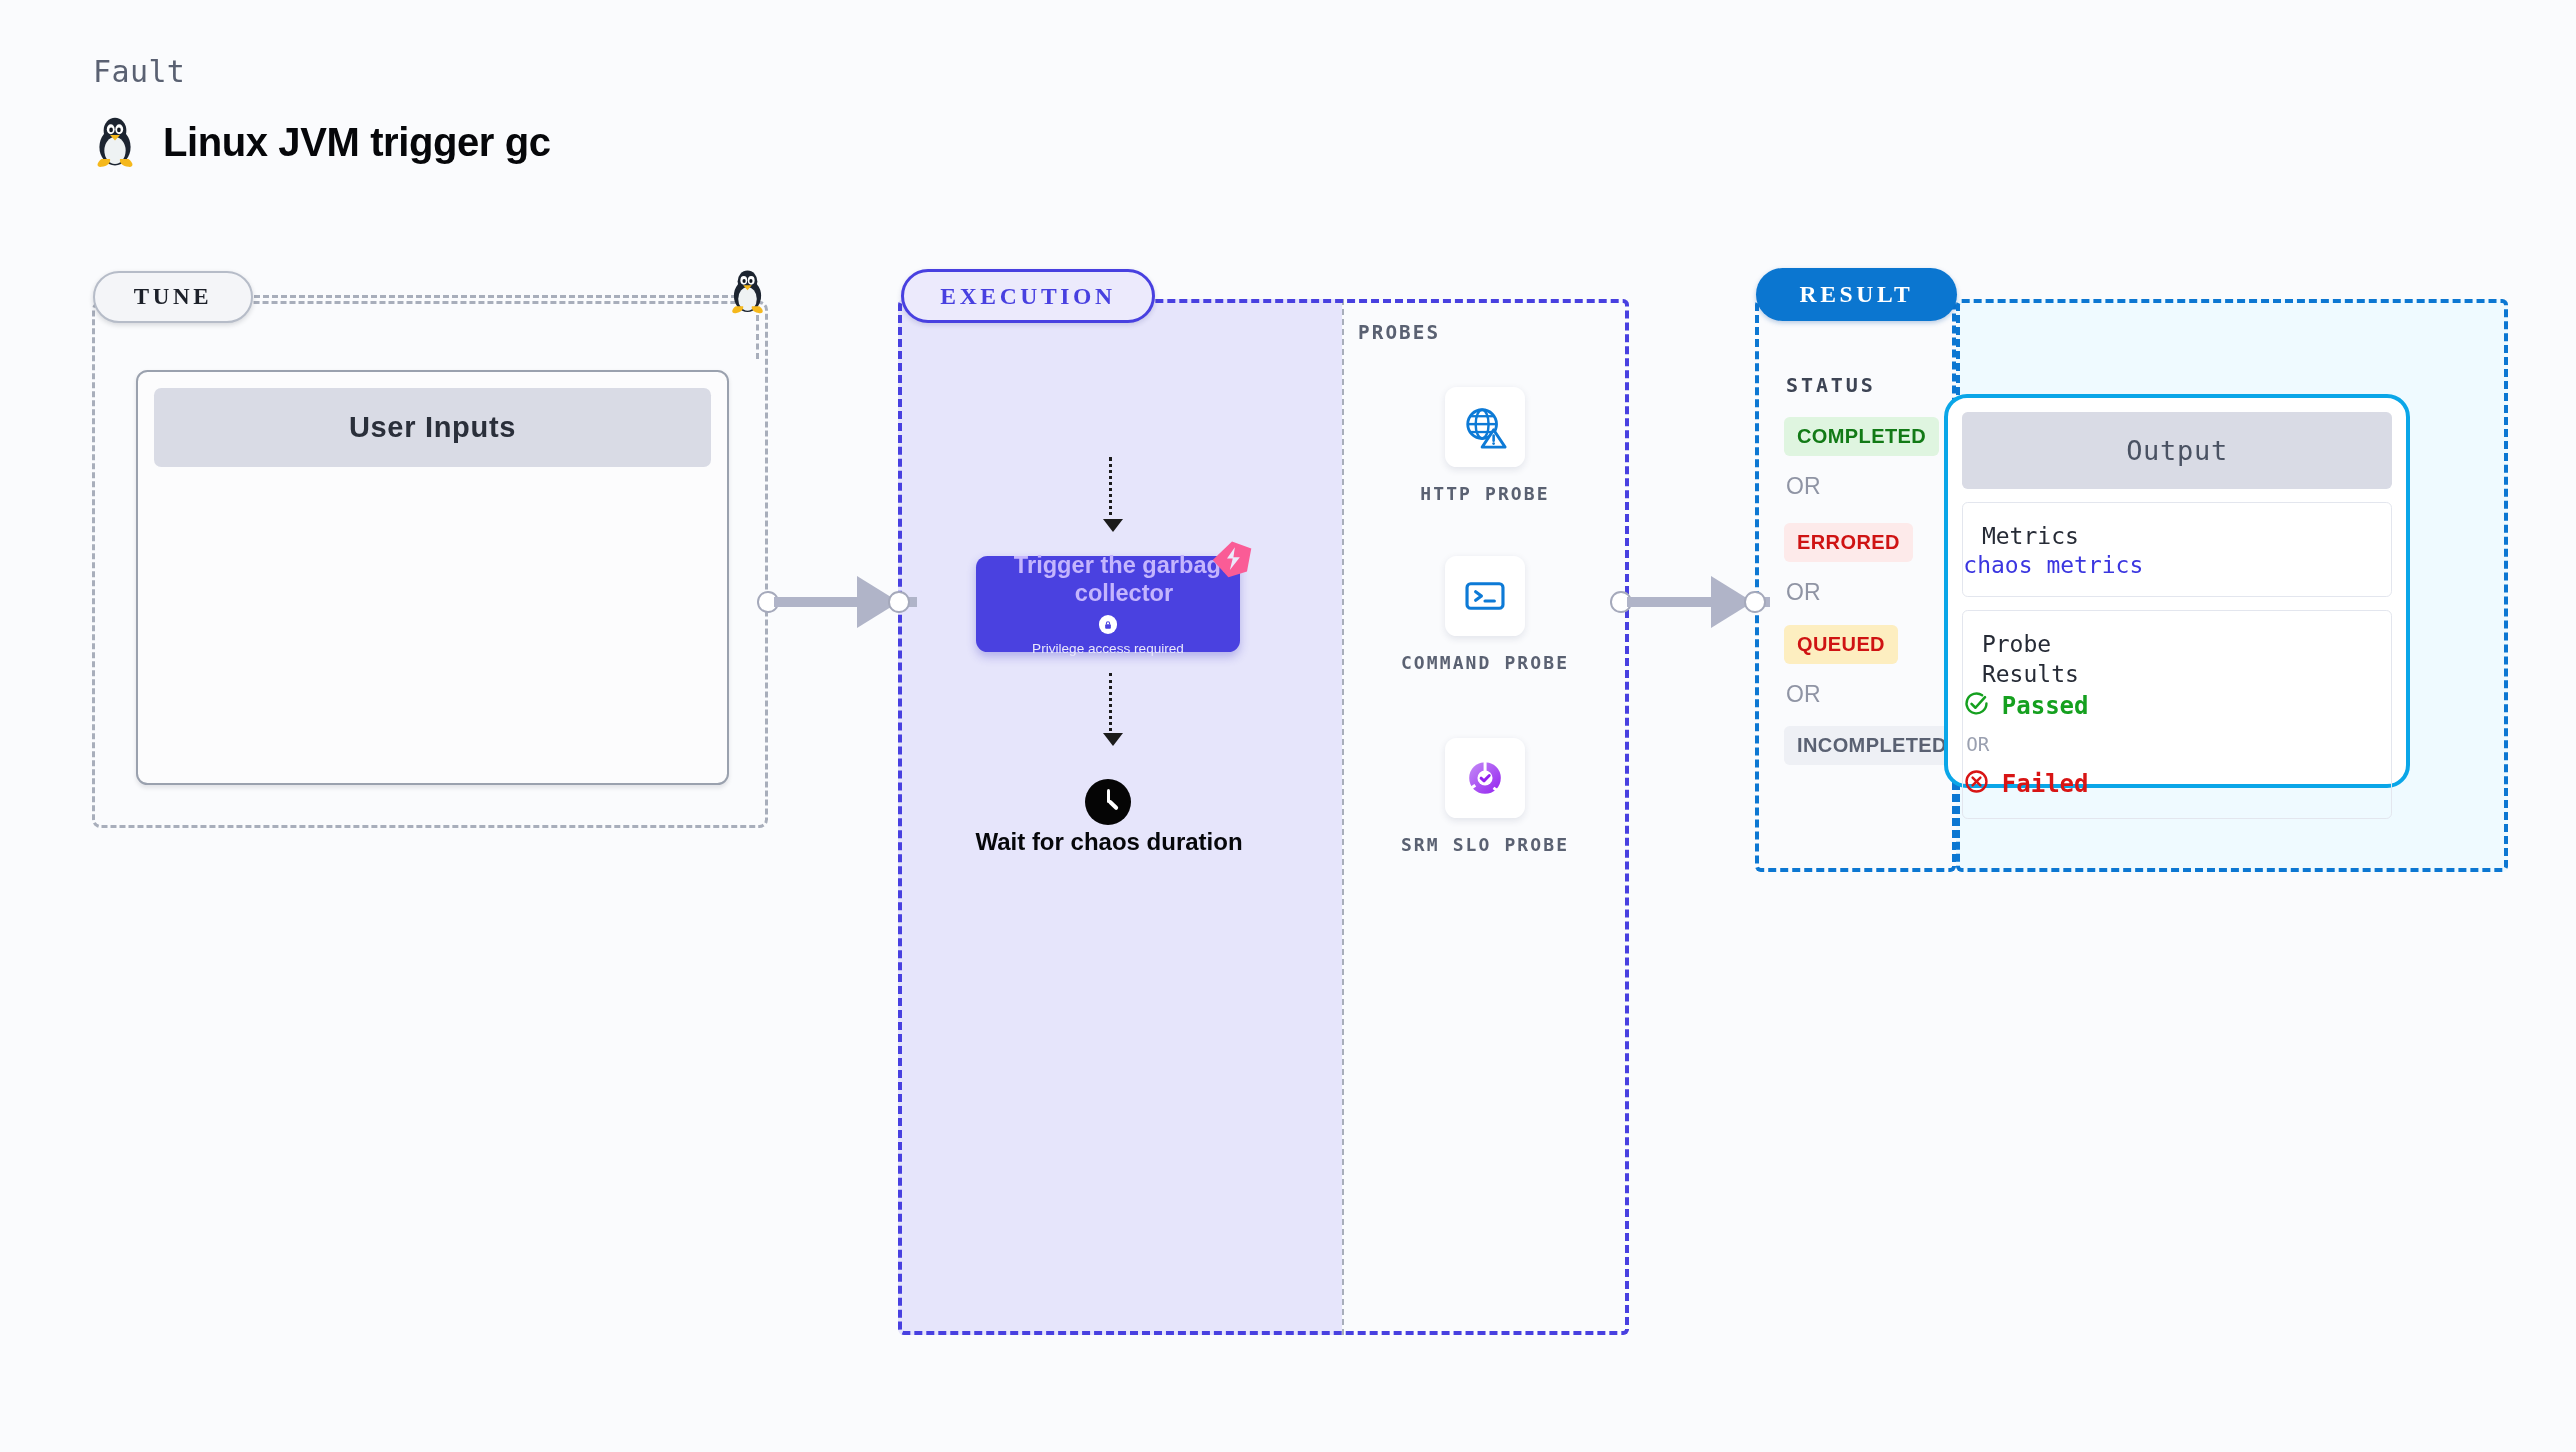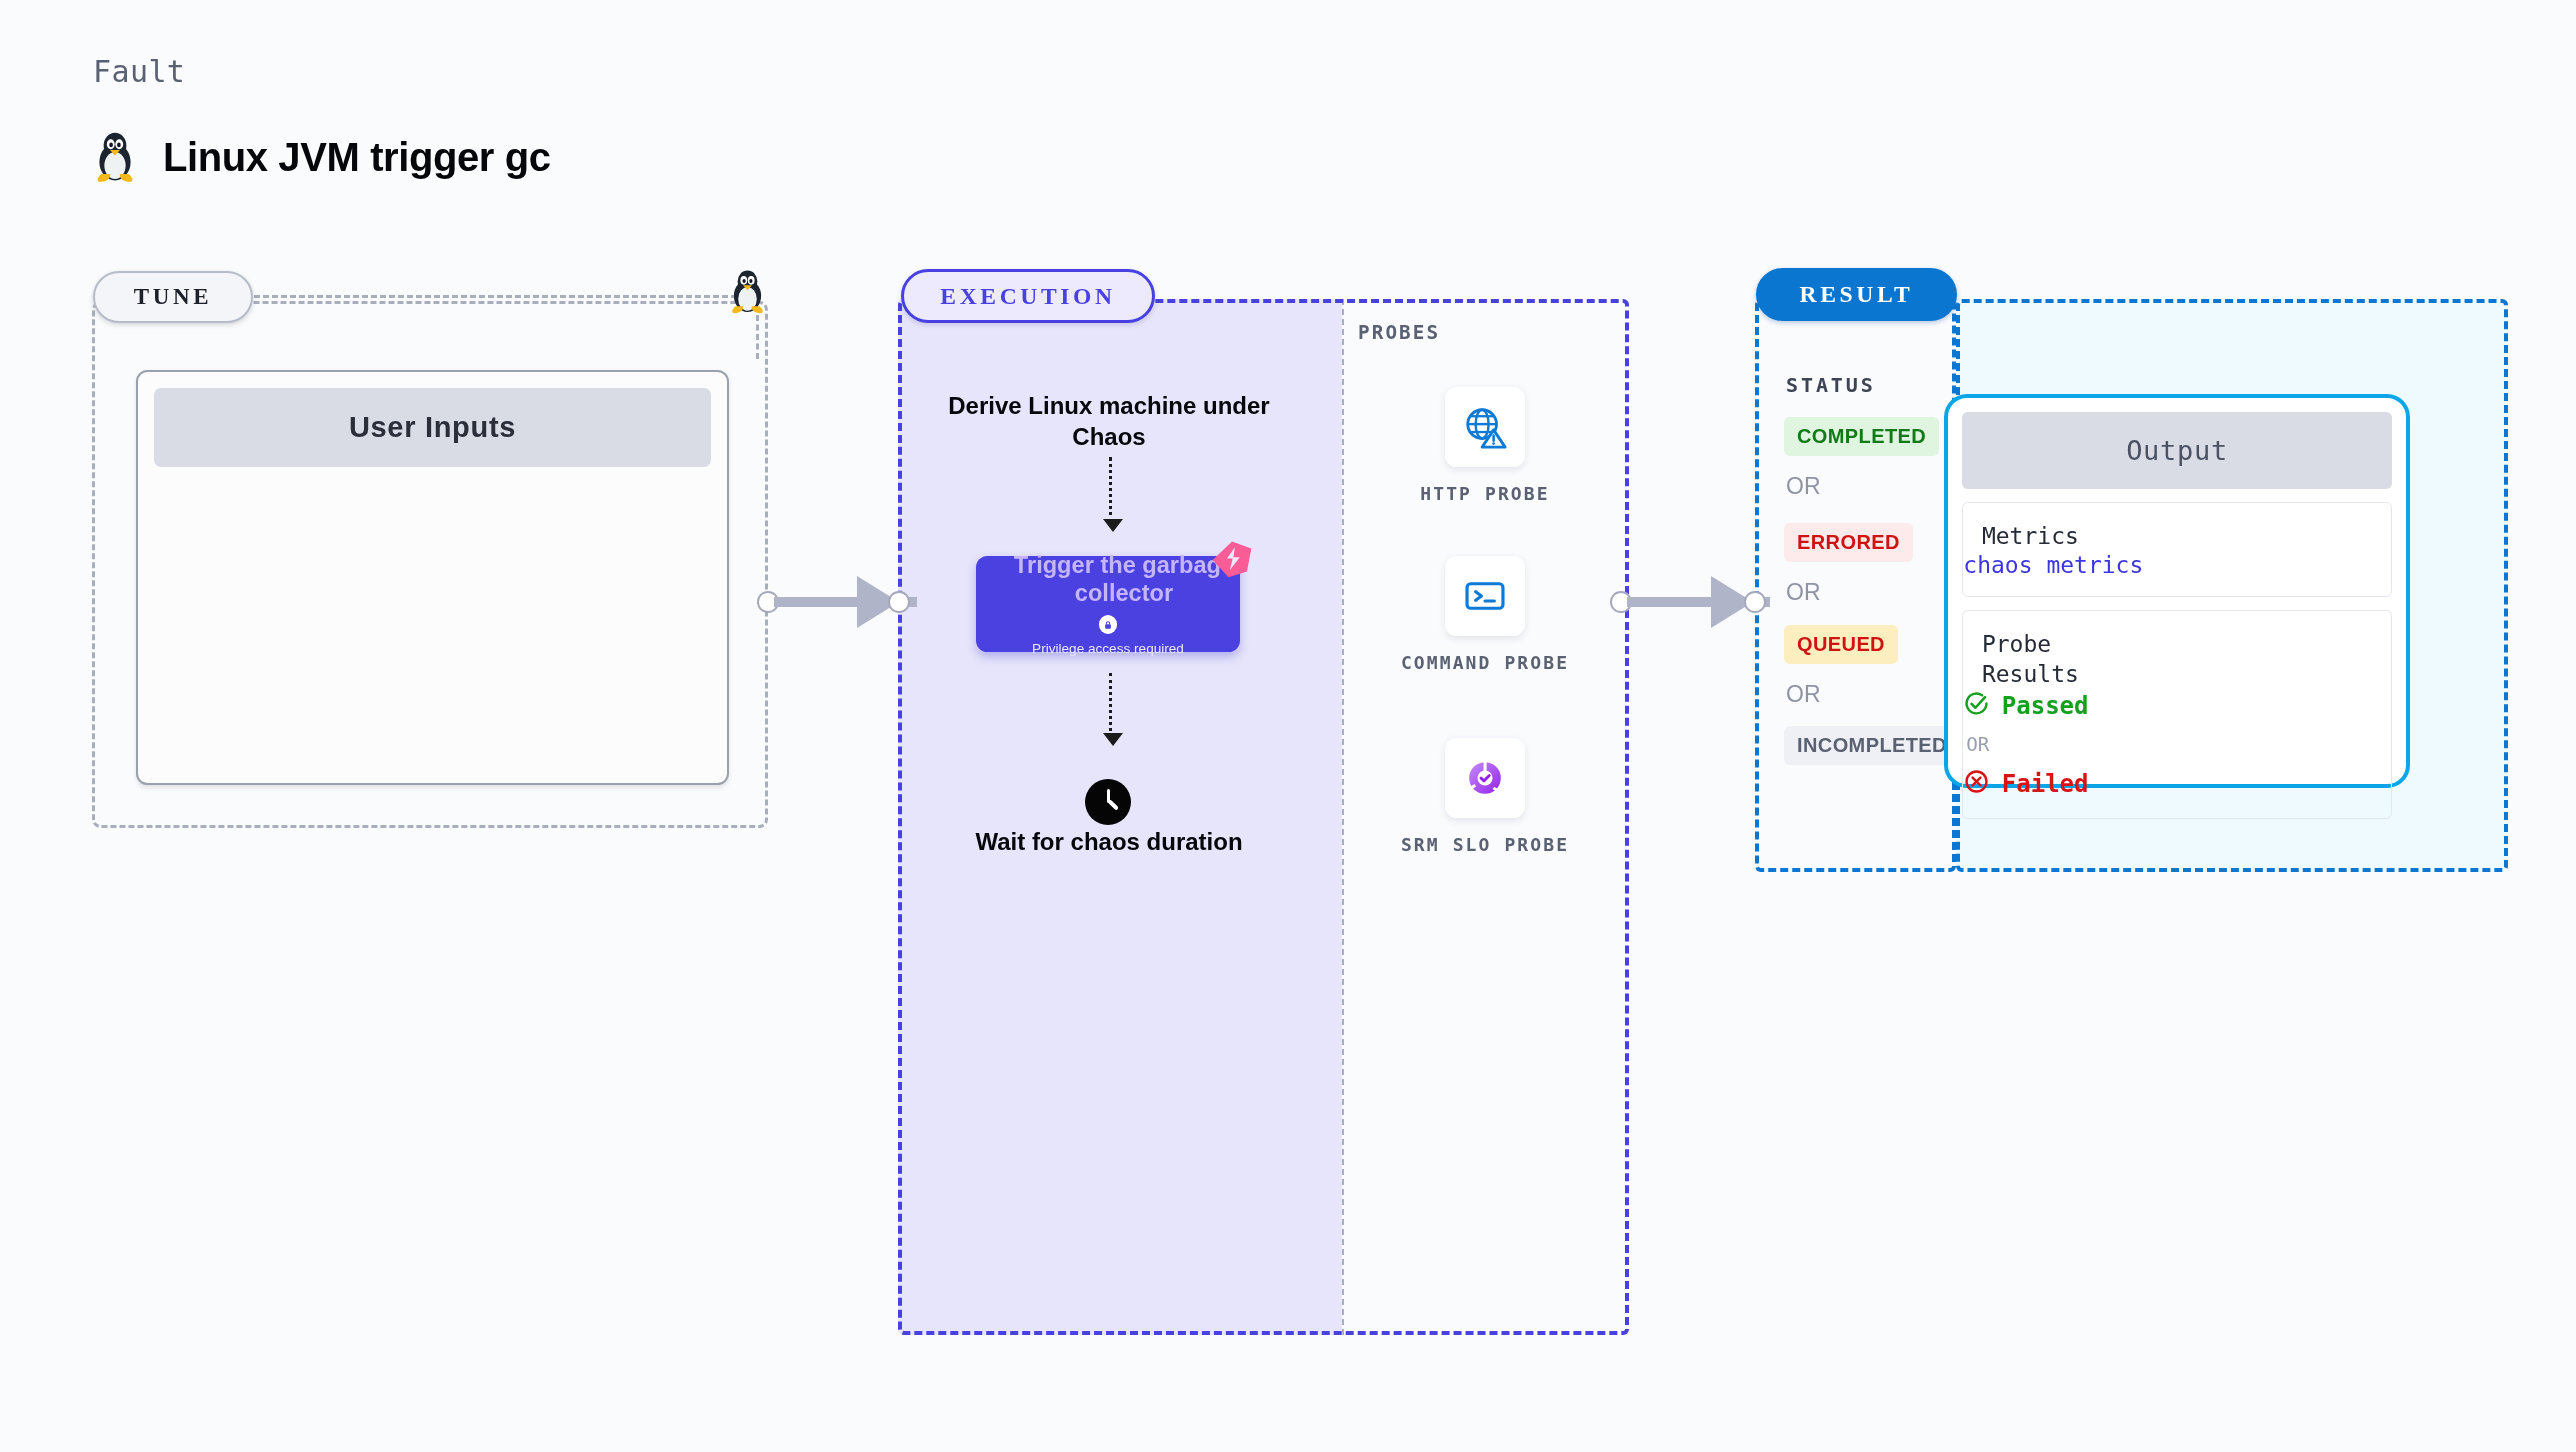--- a/index.html
+++ b/index.html
@@ -11,21 +11,21 @@
   }
   .stage { position: relative; width: 2576px; height: 1220px; }
 
   
   .fault-kicker {
     position: absolute; left: 93px; top: 54px;
     font-family: "DejaVu Sans Mono", monospace;
     font-size: 30px; color: #5a6172; letter-spacing: 0.4px;
   }
   .fault-title-row {
-    position: absolute; left: 93px; top: 130px;
+    position: absolute; left: 93px; top: 115px;
     display: flex; align-items: center; gap: 26px;
   }
   .fault-title {
     font-size: 40px; font-weight: 700; color: #06070a; letter-spacing: -0.4px;
   }
 
   
   .penguin { position: relative; display: inline-block; }
   .penguin svg { display: block; }
 
@@ -292,21 +292,20 @@
     <div class="conn-dot" style="left:888px; top:591px;"></div>
   </div>
 
   <div id="exec-fill"></div>
   <div id="probes-area"></div>
   <div class="panel-dashed" id="exec-area"></div>
   <div class="panel-pill" id="exec-pill">EXECUTION</div>
 
   <div class="probes-label">PROBES</div>
 
-  <div class="exec-step-text" id="exec-step1">Derive Linux machine under Chaos</div>
   <div class="dotted-arrow" id="arrow1"></div>
 
   <div class="exec-node">
     <div class="exec-node-title">Trigger the garbage collector</div>
     <div class="exec-node-sub">
       <span class="lock-badge">
         <svg width="10" height="10" viewBox="0 0 14 14">
           <rect x="3" y="6" width="8" height="6.2" rx="1.4" fill="#4a41e0"></rect>
           <path d="M4.8 6 V4.6 a2.2 2.2 0 0 1 4.4 0 V6" stroke="#4a41e0" stroke-width="1.5" fill="none"></path>
         </svg>

